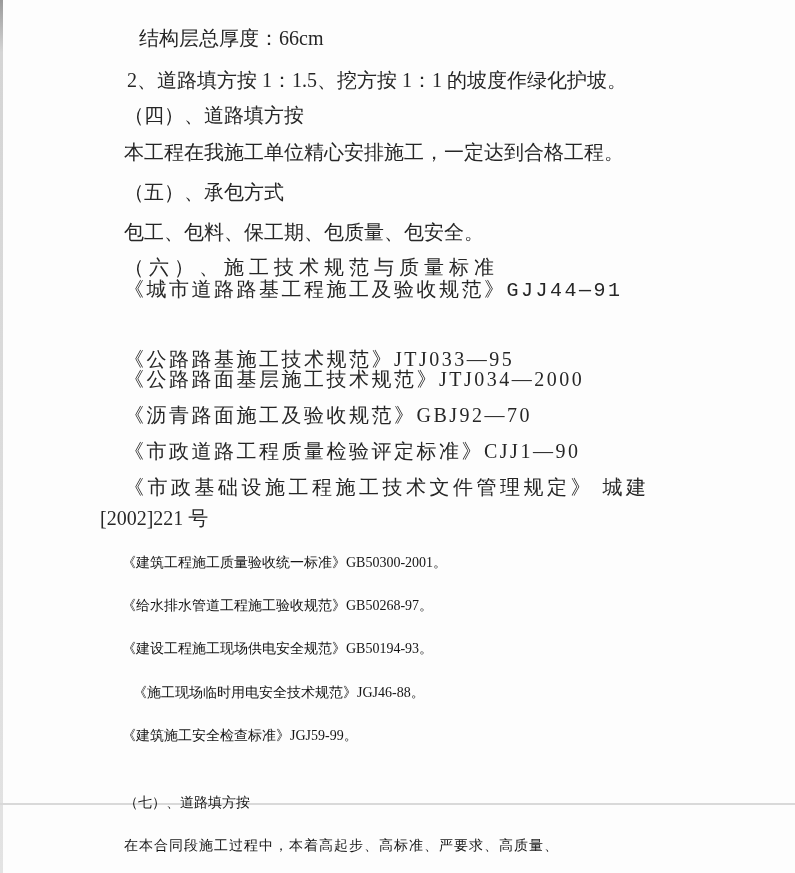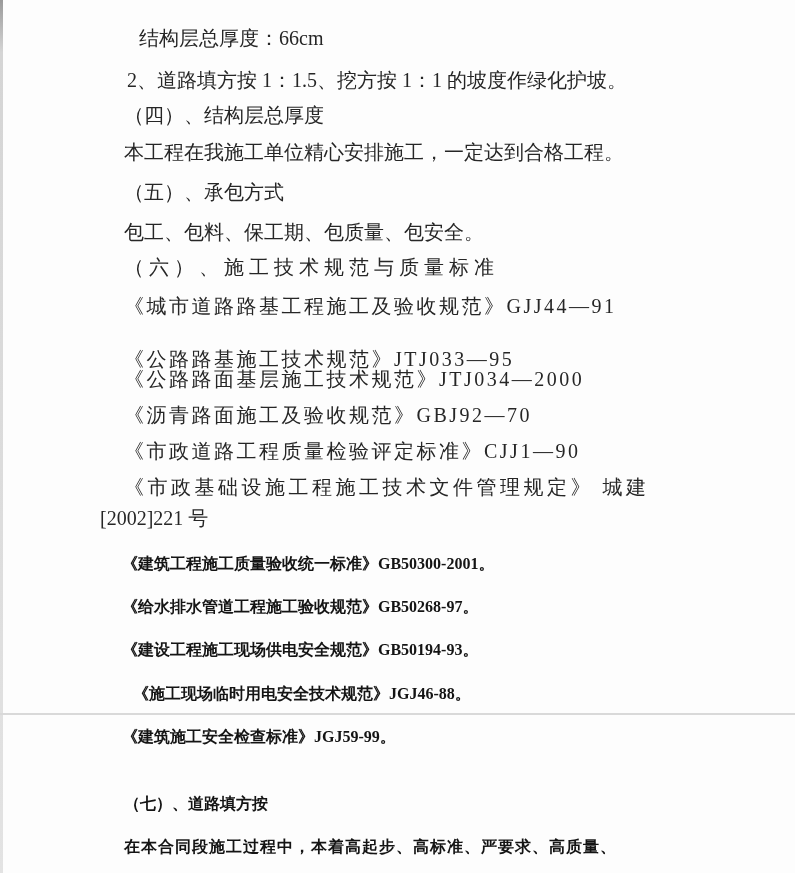--- a/index.html
+++ b/index.html
@@ -9,21 +9,21 @@
   body {
     width: 795px;
     height: 873px;
     background: #fdfdfd;
     font-family: "Liberation Serif", "DejaVu Serif", serif;
     overflow: hidden;
   }
   .page {
     position: relative;
     width: 795px;
-    height: 715px;
+    height: 805px;
     background: #fdfdfd;
   }
   .edge-left {
     position: absolute;
     left: 0; top: 0;
     width: 3px; height: 873px;
     background: linear-gradient(180deg, #9a9a9a 0%, #d5d5d5 6%, #e3e3e3 100%);
   }
   .edge-bottom {
     position: absolute;
@@ -34,35 +34,35 @@
   .line {
     position: absolute;
     white-space: nowrap;
     line-height: 1.25;
     color: #212121;
     font-size: 20px;
   }
   
   .s1 { color: #262626; font-weight: 400; }
   
-  .s2 { color: #141414; font-weight: 700; font-size: 16px; }
+  .s2 { color: #141414; font-weight: 400; font-size: 14px; }
 
   .ls-wide   { letter-spacing: 5px; }
   .ls-med    { letter-spacing: 2.5px; }
   .ls-wider  { letter-spacing: 3.5px; }
   .ls-slight { letter-spacing: 1px; }
 
   .l0  { top: 26px;  left: 139px; }
   .l1  { top: 68px;  left: 127px; }
   .l2  { top: 103px; left: 124px; }
   .l3  { top: 140px; left: 124px; }
   .l4  { top: 180px; left: 124px; }
   .l5  { top: 220px; left: 124px; }
   .l6  { top: 255px; left: 124px; }
-  .l7  { top: 294px; left: 124px; }
+  .l7  { top: 278px; left: 124px; font-family: Liberation Mono, monospace; }
   .l8  { top: 331px; left: 124px; margin-top: 16px; }
   .l9  { top: 367px; left: 124px; }
   .l10 { top: 403px; left: 124px; }
   .l11 { top: 439px; left: 124px; }
   .l12 { top: 475px; left: 124px; }
   .l13 { top: 506px; left: 100px; }
   .l14 { top: 554px; left: 122px; }
   .l15 { top: 597px; left: 122px; }
   .l16 { top: 640px; left: 122px; }
   .l17 { top: 684px; left: 133px; }
@@ -72,21 +72,21 @@
 </style>
 </head>
 <body>
 
 <div class="page">
   <div class="edge-left"></div>
   <div class="edge-bottom"></div>
 
   <div class="line s1 l0">结构层总厚度：66cm</div>
   <div class="line s1 l1">2、道路填方按 1：1.5、挖方按 1：1 的坡度作绿化护坡。</div>
-  <div class="line s1 l2">（四）、结构层总厚度</div>
+  <div class="line s1 l2">（四）、道路填方按</div>
   <div class="line s1 l3">本工程在我施工单位精心安排施工，一定达到合格工程。</div>
   <div class="line s1 l5">包工、包料、保工期、包质量、包安全。</div>
   <div class="line s1 l4">（五）、承包方式</div>
   <div class="line s1 l6 ls-wide">（六）、施工技术规范与质量标准</div>
   <div class="line s1 l7 ls-med">《城市道路路基工程施工及验收规范》GJJ44—91</div>
   <div class="line s1 l8 ls-med">《公路路基施工技术规范》JTJ033—95</div>
   <div class="line s1 l9 ls-med">《公路路面基层施工技术规范》JTJ034—2000</div>
   <div class="line s1 l10 ls-med">《沥青路面施工及验收规范》GBJ92—70</div>
   <div class="line s1 l11 ls-med">《市政道路工程质量检验评定标准》CJJ1—90</div>
   <div class="line s1 l12 ls-wider">《市政基础设施工程施工技术文件管理规定》 城建</div>

